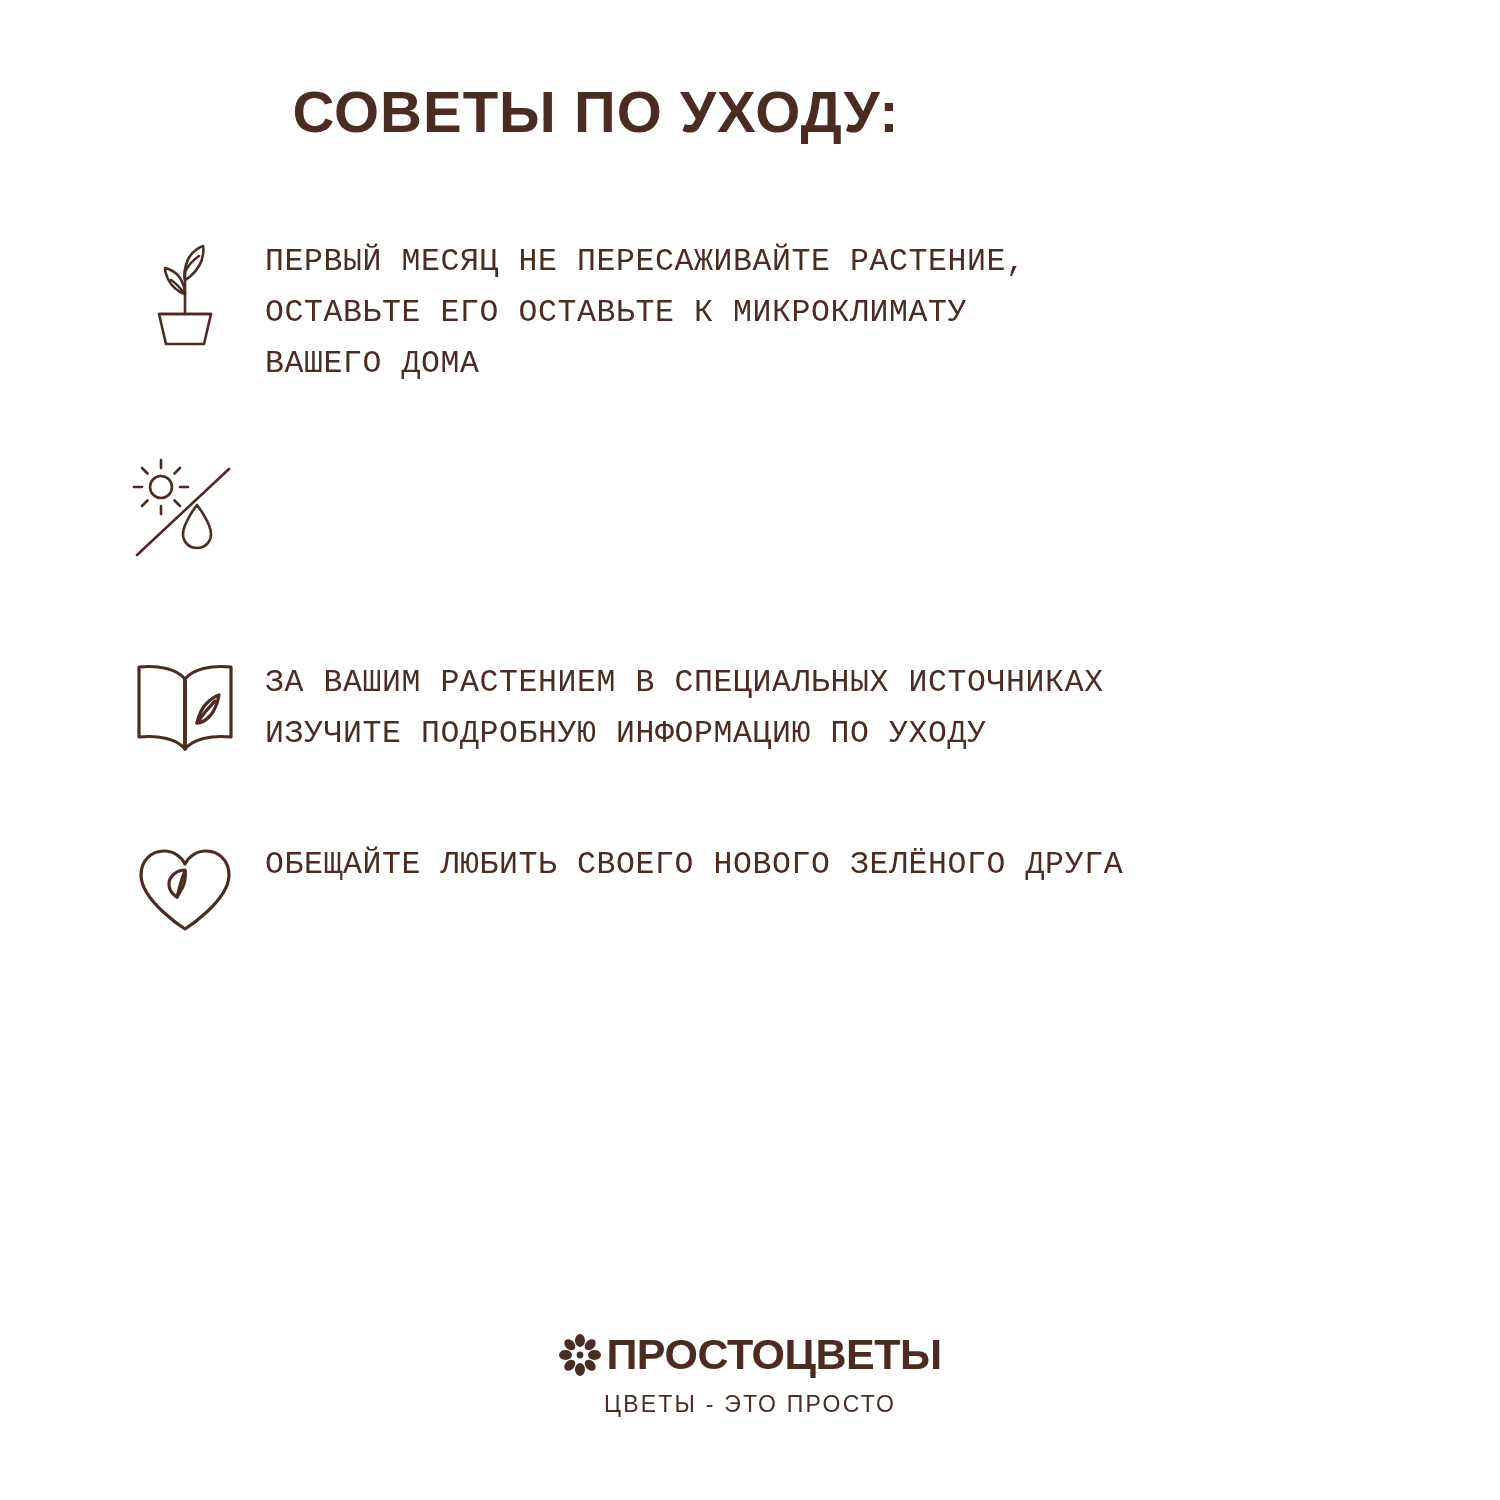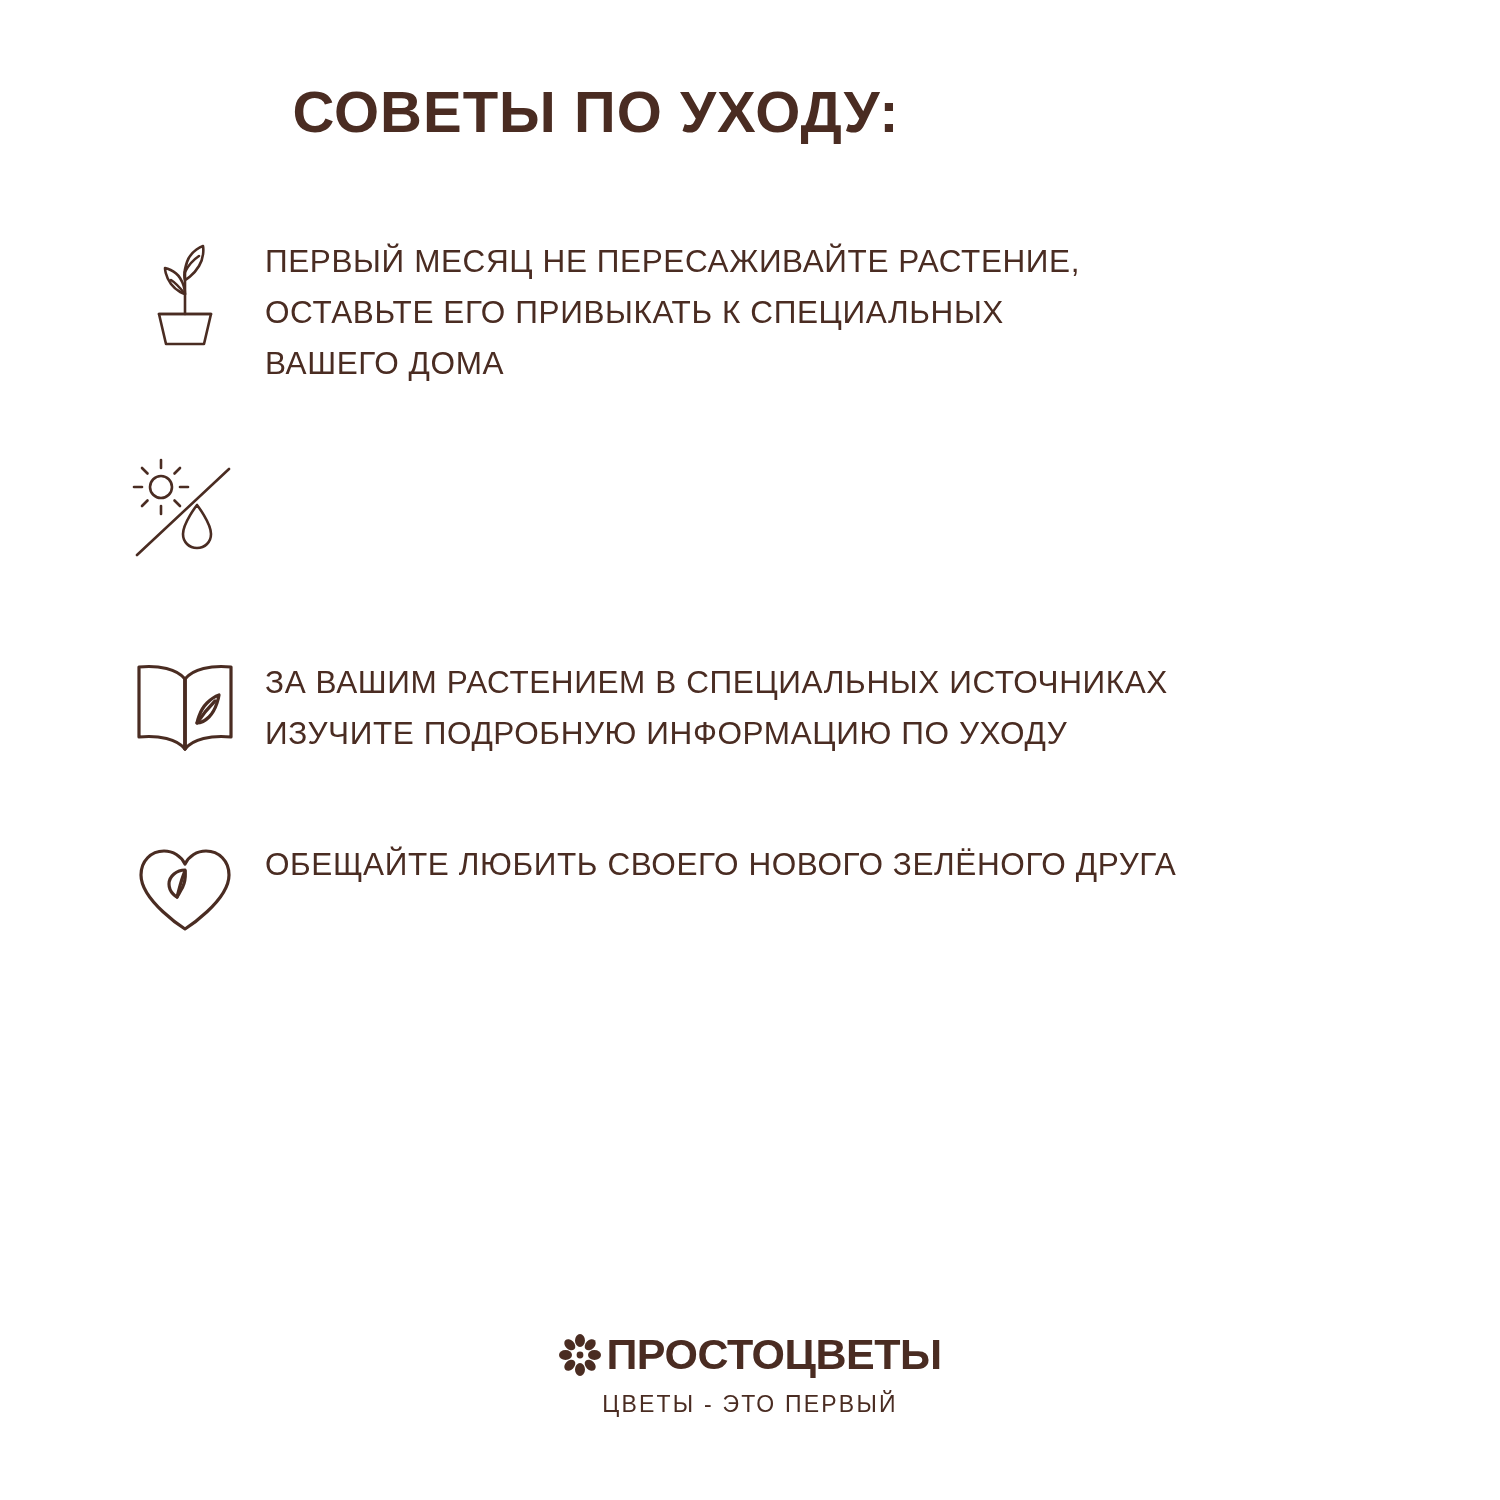--- a/index.html
+++ b/index.html
@@ -53,20 +53,21 @@
     padding-top: 4px;
     box-sizing: border-box;
   }
   .tip-text {
     flex: 1 1 auto;
     font-size: 31.5px;
     line-height: 1.62;
     letter-spacing: 0.6px;
     color: #4a2c22;
     padding-top: 4px;
+    font-family: Liberation Mono, monospace;
   }
   .tip-text div { white-space: nowrap; }
 
   
   .tip.row1 { margin-bottom: 66px; }
   .tip.row2 { margin-bottom: 78px; }
   .tip.row3 { margin-bottom: 62px; }
   .tip.row4 { margin-bottom: 0; }
 
   .tip.row2 .tip-icon { padding-top: 0; }
@@ -116,21 +117,21 @@
           <path d="M52 44 C52 44 60 40 66 30 C72 20 70 10 70 10 C70 10 58 14 54 26 C50 38 52 44 52 44 Z"></path>
           <path d="M52 58 C52 58 44 56 38 48 C32 40 32 32 32 32 C32 32 42 34 47 42 C52 50 52 58 52 58 Z"></path>
           <path d="M52 36 C55 30 60 24 66 20"></path>
           <path d="M52 58 C48 53 43 47 38 44"></path>
           <path d="M26 78 L78 78 L71 108 L33 108 Z"></path>
           <path d="M26 78 L78 78"></path>
         </svg>
       </div>
       <div class="tip-text">
         <div>ПЕРВЫЙ МЕСЯЦ НЕ ПЕРЕСАЖИВАЙТЕ РАСТЕНИЕ,</div>
-        <div>ОСТАВЬТЕ ЕГО ПРИВЫКАТЬ К СПЕЦИАЛЬНЫХ</div>
+        <div>ОСТАВЬТЕ ЕГО ОСТАВЬТЕ К МИКРОКЛИМАТУ</div>
         <div>ВАШЕГО ДОМА</div>
       </div>
     </div>
 
     <div class="tip row2">
       <div class="tip-icon">
         <svg width="120" height="110" viewBox="0 0 120 110" fill="none" stroke="#4a2c22" stroke-width="2.6" stroke-linecap="round" stroke-linejoin="round">
           <circle cx="36" cy="32" r="11"></circle>
           <path d="M36 13 L36 5"></path>
           <path d="M36 59 L36 51"></path>
@@ -190,16 +191,16 @@
             <ellipse cx="32.2" cy="32.2" rx="6.3" ry="4.6" transform="rotate(45 32.2 32.2)"></ellipse>
             <ellipse cx="32.2" cy="11.8" rx="4.6" ry="6.3" transform="rotate(45 32.2 11.8)"></ellipse>
             <ellipse cx="11.8" cy="32.2" rx="4.6" ry="6.3" transform="rotate(45 11.8 32.2)"></ellipse>
             <circle cx="22" cy="22" r="6.2" fill="#ffffff"></circle>
             <circle cx="22" cy="22" r="3.4"></circle>
           </g>
         </svg>
       </span>
       <span class="brand-name">ПРОСТОЦВЕТЫ</span>
     </div>
-    <div class="brand-tag">ЦВЕТЫ - ЭТО ПЕРВЫЙ</div>
+    <div class="brand-tag">ЦВЕТЫ - ЭТО ПРОСТО</div>
   </div>
 
 </div>
 
 </body></html>

